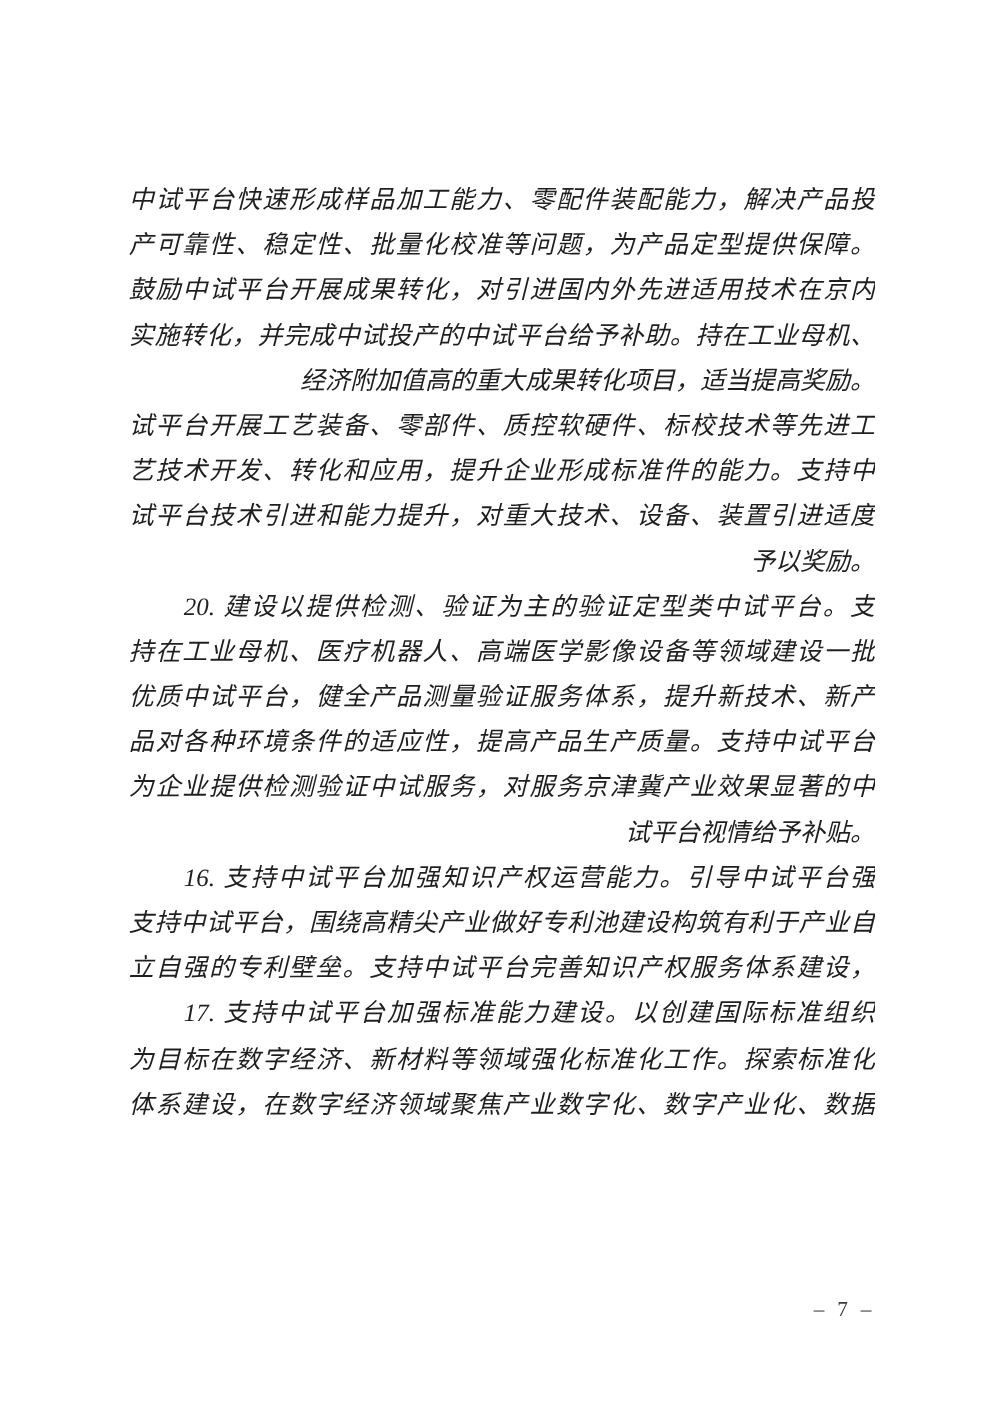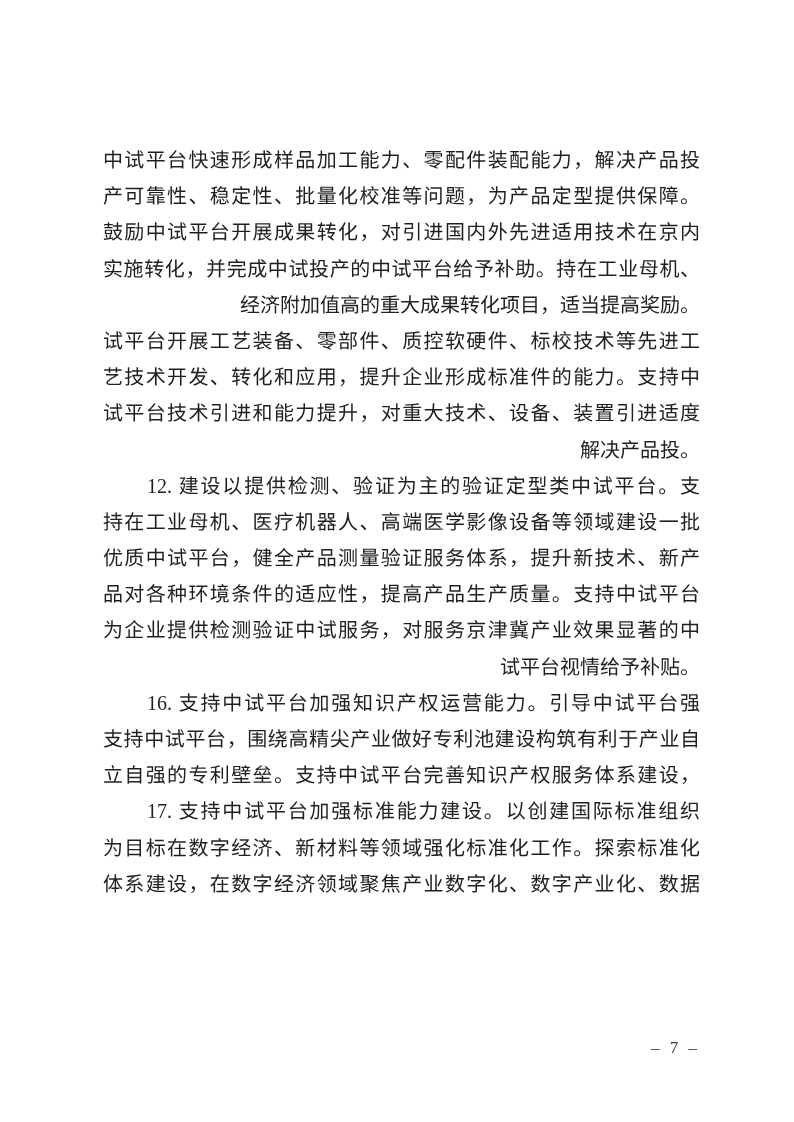--- a/index.html
+++ b/index.html
@@ -20,21 +20,21 @@
   }
   .content {
     position: absolute;
     left: 103px;
     top: 142px;
     width: 597px;
     color: #1f1f1f;
     font-size: 20px;
     line-height: 36.2px;
   }
-  .paragraph { margin: 0; }
+  .paragraph { margin: 0; font-style: italic; }
   .ln {
     height: 36.2px;
     overflow: hidden;
     text-align: right;
     white-space: normal;
   }
   .ln.just {
     text-align: justify;
     text-align-last: justify;
   }
@@ -63,25 +63,25 @@
       <div class="ln just">产可靠性、稳定性、批量化校准等问题，为产品定型提供保障。</div>
       <div class="ln just">鼓励中试平台开展成果转化，对引进国内外先进适用技术在京内</div>
       <div class="ln just">实施转化，并完成中试投产的中试平台给予补助。持在工业母机、</div>
       <div class="ln">经济附加值高的重大成果转化项目，适当提高奖励。</div>
     </div>
 
     <div class="paragraph">
       <div class="ln just">试平台开展工艺装备、零部件、质控软硬件、标校技术等先进工</div>
       <div class="ln just">艺技术开发、转化和应用，提升企业形成标准件的能力。支持中</div>
       <div class="ln just">试平台技术引进和能力提升，对重大技术、设备、装置引进适度</div>
-      <div class="ln">解决产品投。</div>
+      <div class="ln">予以奖励。</div>
     </div>
 
     <div class="paragraph">
-      <div class="ln just indent">12. 建设以提供检测、验证为主的验证定型类中试平台。支</div>
+      <div class="ln just indent">20. 建设以提供检测、验证为主的验证定型类中试平台。支</div>
       <div class="ln just">持在工业母机、医疗机器人、高端医学影像设备等领域建设一批</div>
       <div class="ln just">优质中试平台，健全产品测量验证服务体系，提升新技术、新产</div>
       <div class="ln just">品对各种环境条件的适应性，提高产品生产质量。支持中试平台</div>
       <div class="ln just">为企业提供检测验证中试服务，对服务京津冀产业效果显著的中</div>
       <div class="ln">试平台视情给予补贴。</div>
     </div>
 
     <div class="paragraph">
       <div class="ln just indent">16. 支持中试平台加强知识产权运营能力。引导中试平台强</div>
       <div class="ln just">支持中试平台，围绕高精尖产业做好专利池建设构筑有利于产业自</div>

